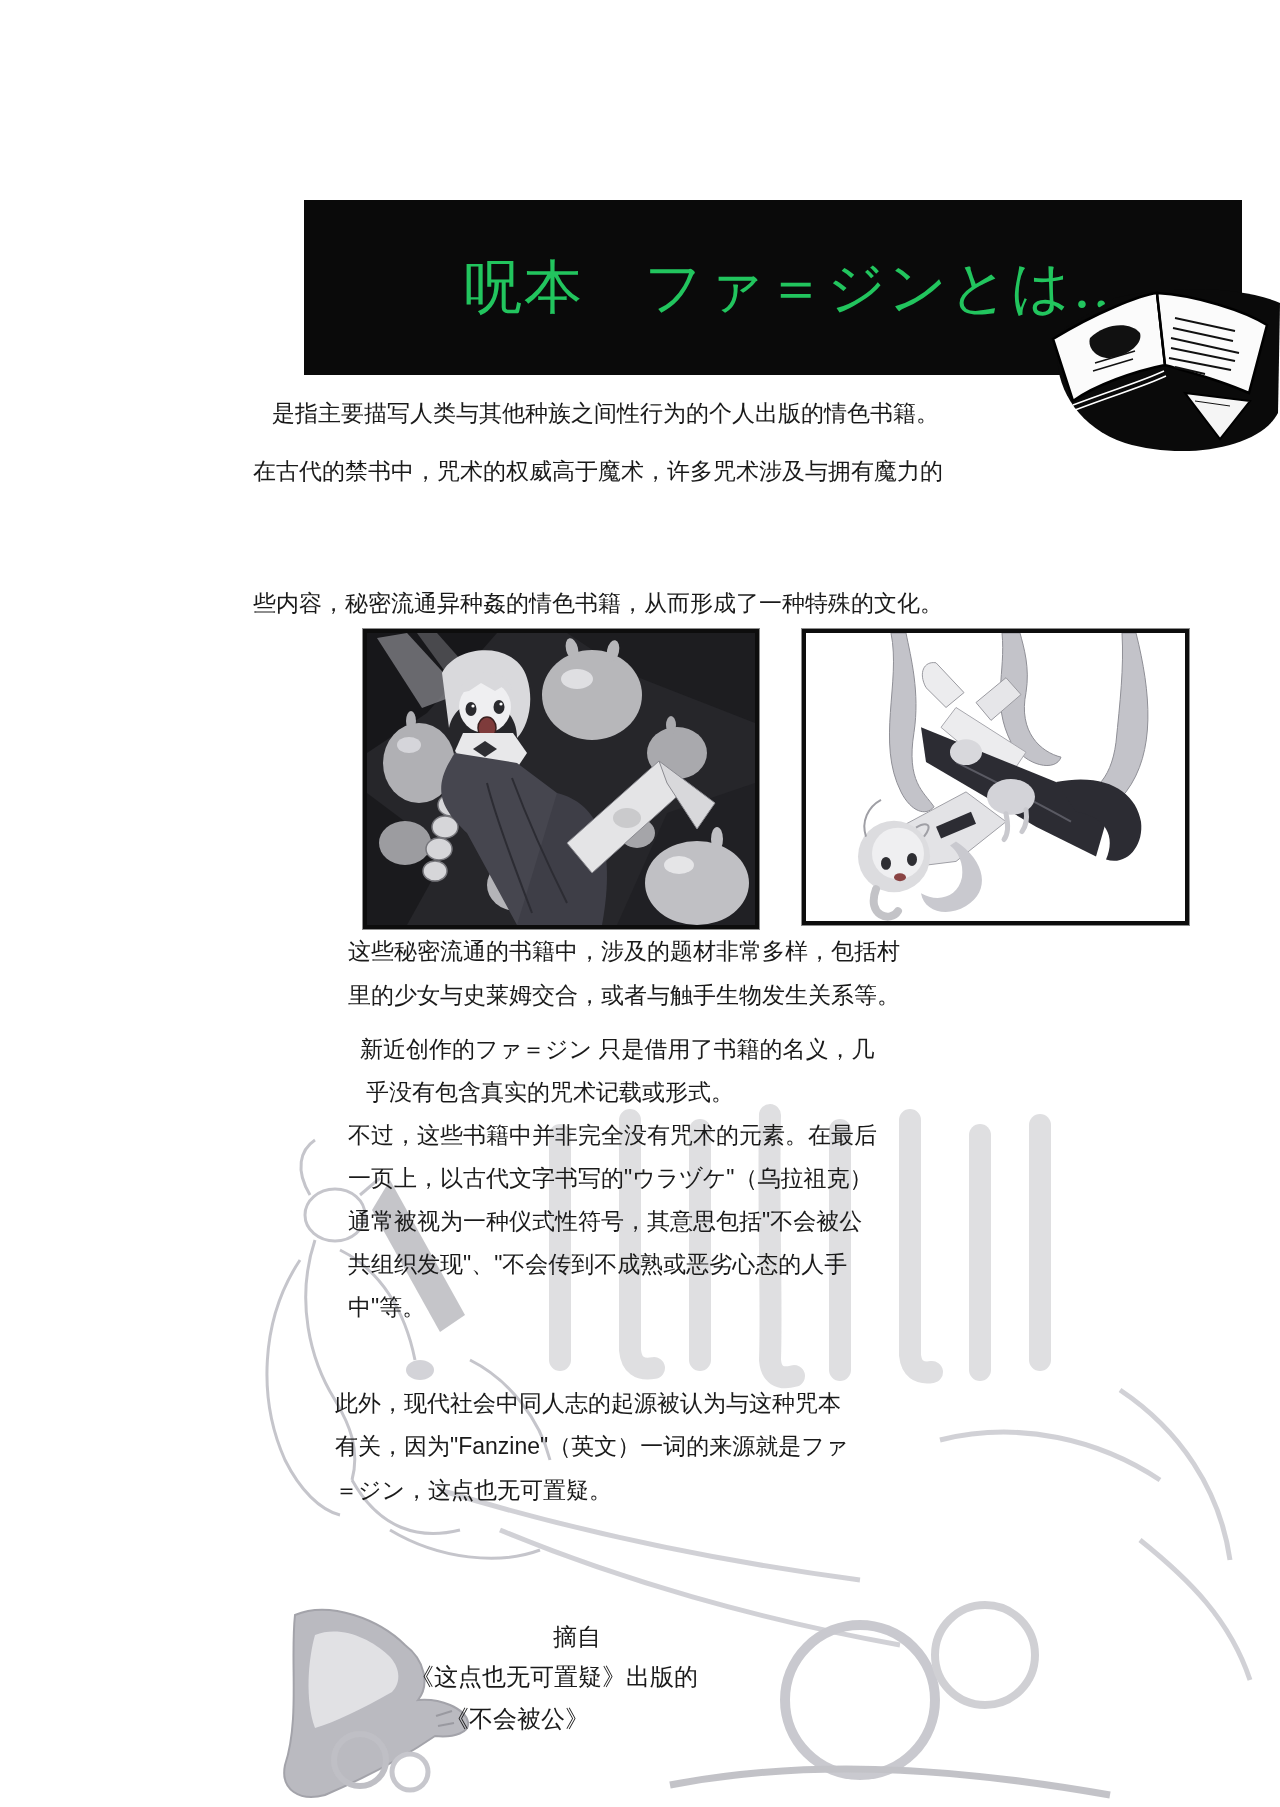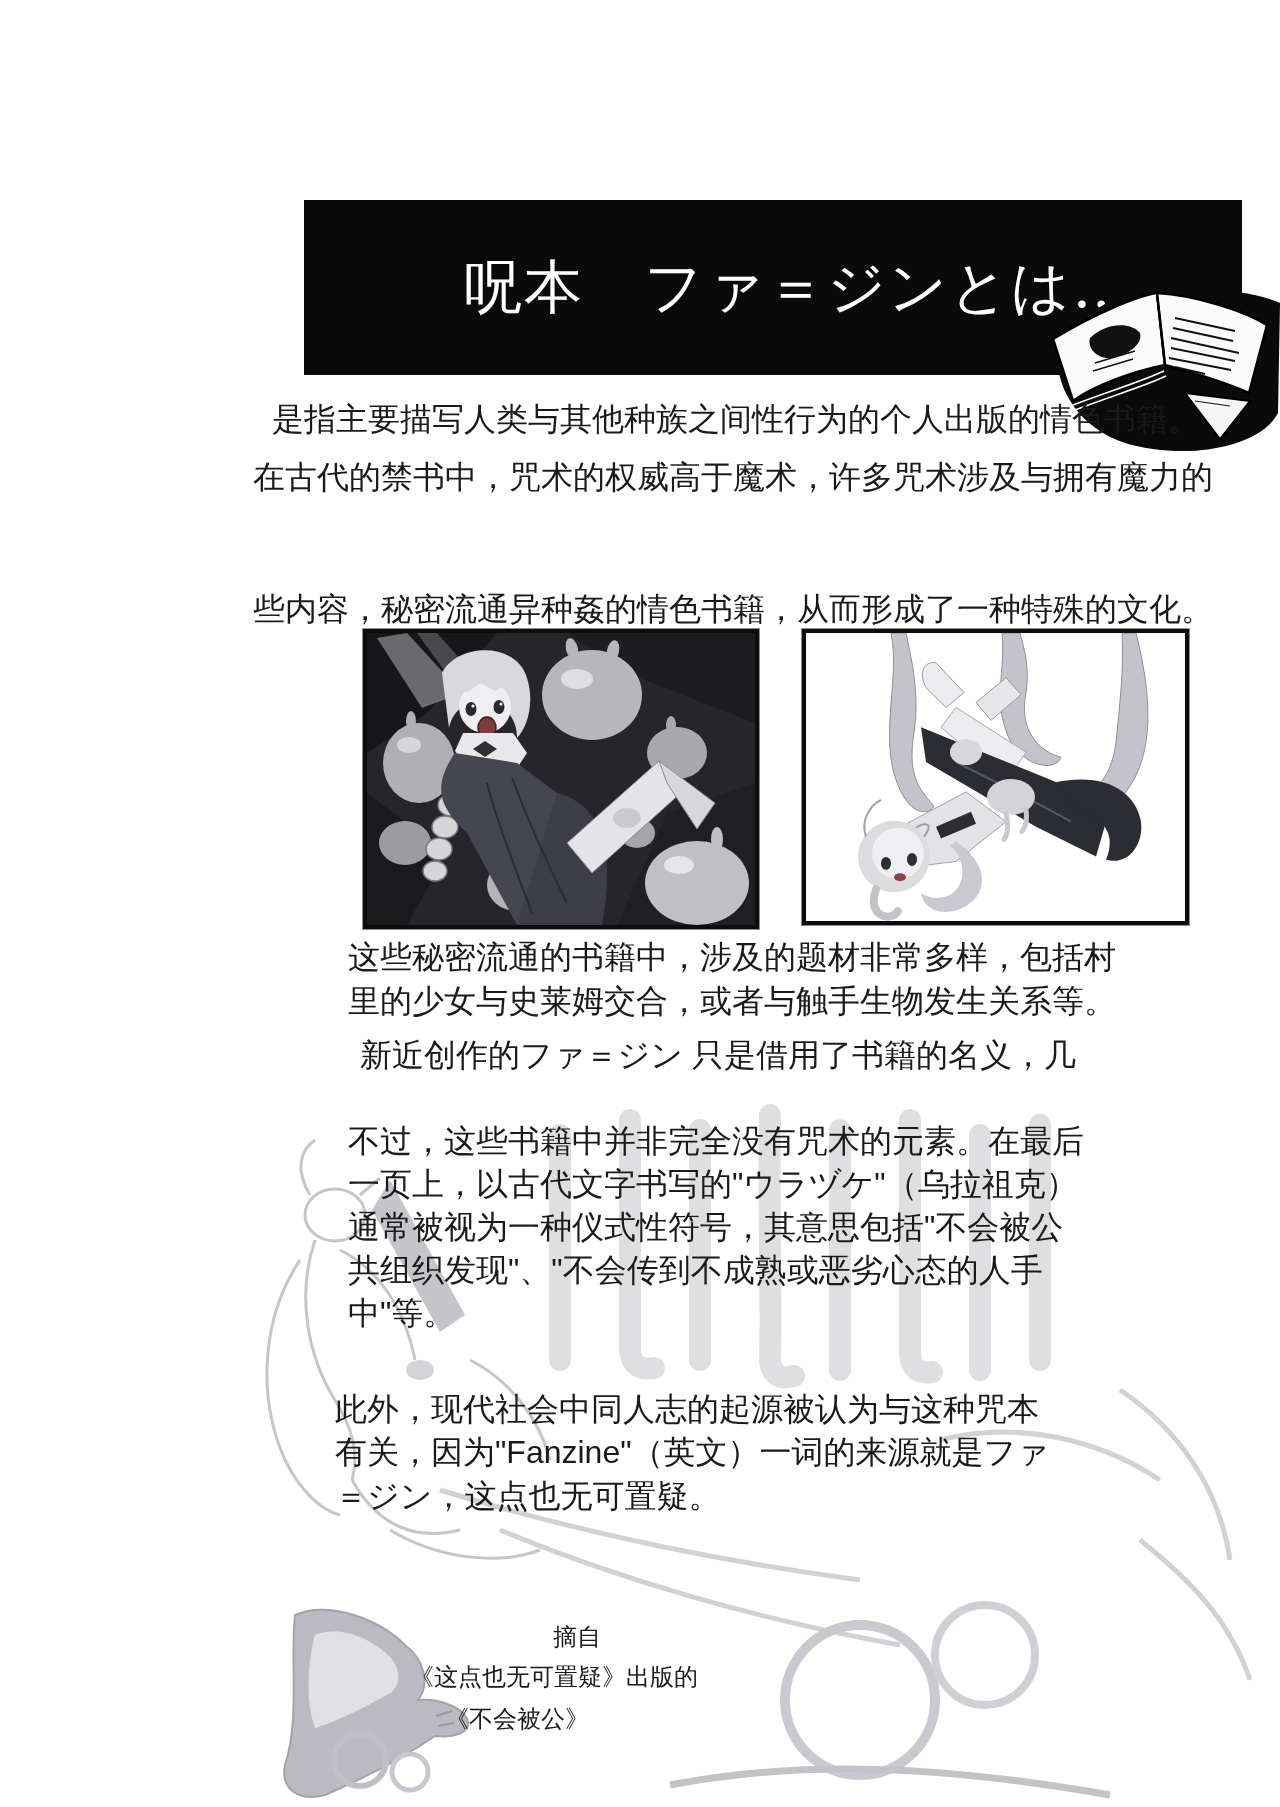--- a/index.html
+++ b/index.html
@@ -7,25 +7,25 @@
        font-family:"Liberation Sans","DejaVu Sans",sans-serif;color:#1a1a1a;}
   .page{position:absolute;inset:0;width:1280px;height:1807px;overflow:hidden;}
 
   
   .bg-sketch{position:absolute;left:240px;top:1060px;width:1040px;height:747px;z-index:0;}
 
   
   .banner{position:absolute;left:304px;top:200px;width:938px;height:175px;
           background:#0a0a0a;z-index:1;display:flex;align-items:center;}
   .banner-title{font-family:"DejaVu Serif","Liberation Serif",serif;
-                font-size:58px;color:#ffffff;padding-left:160px;letter-spacing:2px;white-space:pre;}
+                font-size:58px;color:#22c55e;padding-left:160px;letter-spacing:2px;white-space:pre;}
   .book{position:absolute;left:1035px;top:243px;width:245px;height:215px;z-index:2;}
 
   
-  .line{position:absolute;font-size:32px;line-height:1.2;white-space:pre;z-index:3;color:#1a1a1a;}
+  .line{position:absolute;font-size:23px;line-height:1.2;white-space:pre;z-index:3;color:#1a1a1a;}
   .small{font-size:24px;}
 
   
   .fig{position:absolute;box-sizing:border-box;border:4px solid #0d0d0d;
        box-shadow:0 0 0 1px #8d8d8d, inset 0 0 0 2px #ffffff;background:#fff;z-index:2;}
   .fig svg{display:block;width:100%;height:100%;}
   .fig-left{left:363px;top:629px;width:396px;height:300px;}
   .fig-right{left:802px;top:629px;width:387px;height:296px;}
 </style>
 </head>
@@ -216,20 +216,21 @@
         <path d="M60,205 C55,190 62,175 75,168"></path>
         <path d="M110,196 C120,190 128,192 118,205"></path>
       </g>
       <path d="M70,258 C60,285 85,292 92,280" stroke="#c3c3c7" stroke-width="8" fill="none" stroke-linecap="round"></path>
     </svg>
   </div>
 
   <div class="line" style="left:348px;top:982px;">里的少女与史莱姆交合，或者与触手生物发生关系等。</div>
   <div class="line" style="left:348px;top:938px;">这些秘密流通的书籍中，涉及的题材非常多样，包括村</div>
   <div class="line" style="left:360px;top:1036px;">新近创作的ファ＝ジン 只是借用了书籍的名义，几</div>
+  <div class="line" style="left:366px;top:1079px;">乎没有包含真实的咒术记载或形式。</div>
   <div class="line" style="left:348px;top:1122px;">不过，这些书籍中并非完全没有咒术的元素。在最后</div>
   <div class="line" style="left:348px;top:1165px;">一页上，以古代文字书写的"ウラヅケ"（乌拉祖克）</div>
   <div class="line" style="left:348px;top:1208px;">通常被视为一种仪式性符号，其意思包括"不会被公</div>
   <div class="line" style="left:348px;top:1251px;">共组织发现"、"不会传到不成熟或恶劣心态的人手</div>
   <div class="line" style="left:348px;top:1294px;">中"等。</div>
 
   <div class="line" style="left:335px;top:1390px;">此外，现代社会中同人志的起源被认为与这种咒本</div>
   <div class="line" style="left:335px;top:1433px;">有关，因为"Fanzine"（英文）一词的来源就是ファ</div>
   <div class="line" style="left:335px;top:1477px;">＝ジン，这点也无可置疑。</div>
 

